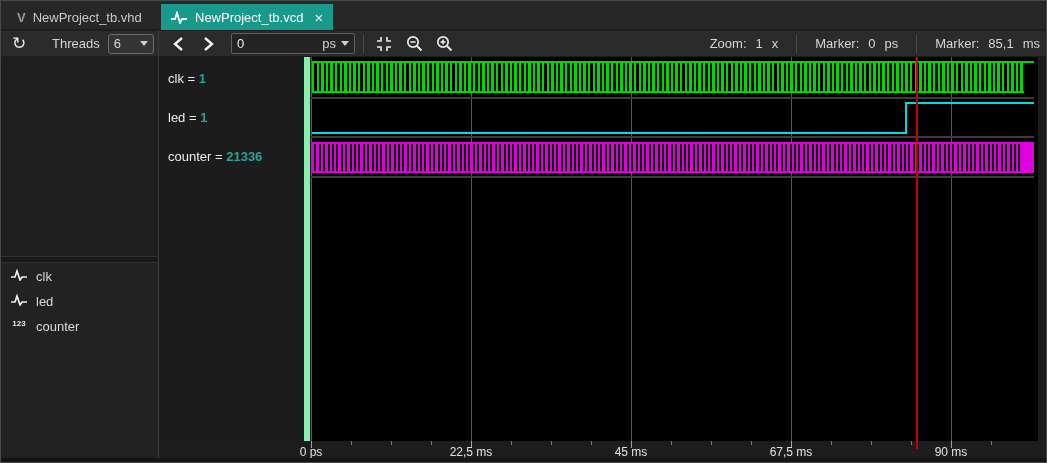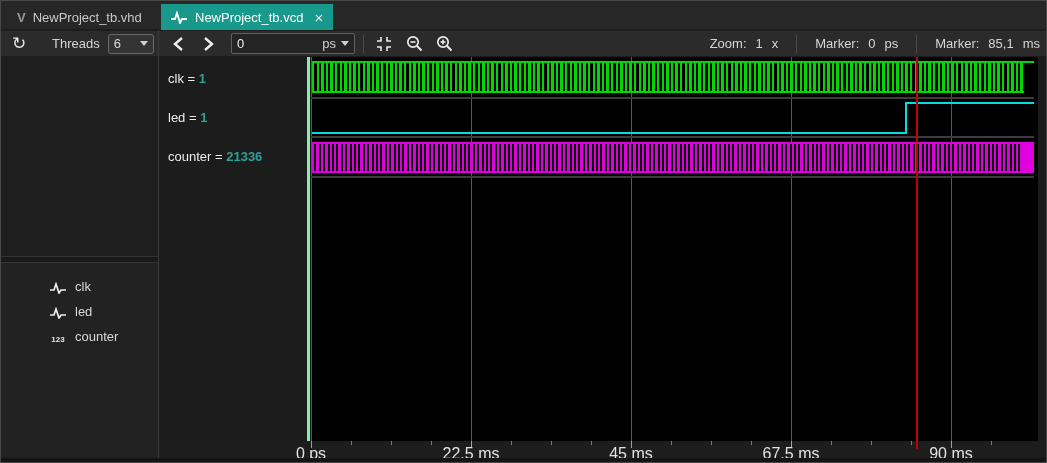--- a/index.html
+++ b/index.html
@@ -33,26 +33,26 @@
   .unit { color:#d0d0d0; margin-right:5px; }
   .tb-sep { width:1px; height:18px; background:#4a4a4a; margin:0 8px; }
   .statusbar { position:absolute; right:8px; display:flex; align-items:center; gap:10px; color:#d5d5d5; }
   .stat { display:flex; align-items:center; gap:9px; }
   
   .tree-panel { position:absolute; left:0; top:56px; width:157px; height:199px; background:#222; }
   .tree-row { position:absolute; display:flex; align-items:center; gap:7px; height:18px; }
   .expander { width:0; height:0; border-bottom:8px solid #cfcfcf; border-left:8px solid transparent; }
   .hdivider { position:absolute; left:0; top:255px; width:157px; height:7px; background:#191919; border-top:1px solid #333; border-bottom:1px solid #333; }
   .signal-panel { position:absolute; left:0; top:262px; width:157px; height:194px; background:#222; padding-top:6px; }
-  .sig-row { display:flex; align-items:flex-end; gap:8px; height:25px; padding-left:9px;margin-left:39px; }
+  .sig-row { display:flex; align-items:flex-start; gap:8px; height:25px; padding-left:9px; }
   .sig-ico { width:18px; display:flex; justify-content:center; color:#eee; }
   .num-ico { font-size:8px; font-weight:bold; color:#e5e5e5; letter-spacing:0; }
   .bottom-strip { position:absolute; left:0; top:457px; width:100%; height:6px; background:#141414; }
   
-  .names-panel { position:absolute; left:158px; top:56px; width:151px; height:384px; background:#1c1c1c; border-right:3px solid #86efac; }
+  .names-panel { position:absolute; left:158px; top:56px; width:151px; height:384px; background:#1c1c1c; border-right:6px solid #86efac; }
   .wname { position:absolute; left:9px; white-space:nowrap; color:#ececec; }
   .wval { font-weight:bold; color:#2aa198; }
   .canvas { position:absolute; left:310px; top:56px; width:727px; height:384px; background:#000; overflow:hidden; }
   .rmargin { position:absolute; left:1037px; top:56px; width:10px; height:384px; background:#1c1c1c; }
   .gridline { position:absolute; top:0; width:1px; height:384px; background:#585858; }
   .lanesep { position:absolute; left:0; width:723px; height:2px; background:#3c3c3c; }
   .clk-body { position:absolute; left:1px; top:4px; width:712px; height:32px;
     background:repeating-linear-gradient(90deg,#00d900 0px,#00d900 2.5px,#000 2.5px,#000 4.6px);
     border-top:2px solid #00d900; border-bottom:2px solid #00d900; }
   .clk-tail { position:absolute; left:713px; top:4px; width:10px; height:2px; background:#00d900; }
@@ -64,21 +64,21 @@
     border-top:2px solid #dd00dd; border-bottom:2px solid #dd00dd; }
   .cnt-block { position:absolute; left:712px; top:85px; width:11px; height:31px; background:#e000e0; }
   .marker { position:absolute; left:605px; top:0; width:2px; height:384px; background:#c40000; z-index:6; }
   
   .axis { position:absolute; left:158px; top:440px; width:889px; height:17px; background:#1d1d1d; }
   .axis-inner { position:absolute; left:152px; top:0; width:737px; height:17px; }
   .minor-ticks { position:absolute; left:0; top:0; width:681px; height:4px;
     background:repeating-linear-gradient(90deg,#7a7a7a 0px,#7a7a7a 1px,transparent 1px,transparent 40px); }
   .major-tick { position:absolute; top:0; width:1px; height:7px; background:#a0a0a0; }
   .red-tick { position:absolute; left:605px; top:0; width:2px; height:8px; background:#c40000; }
-  .axis-label { position:absolute; top:4px; transform:translateX(-50%); font-size:16px; color:#e2e2e2; white-space:nowrap; }
+  .axis-label { position:absolute; top:4px; transform:translateX(-50%); font-size:12px; color:#e2e2e2; white-space:nowrap; }
   svg { display:block; }
 </style>
 </head>
 <body>
 
 <div class="window">
 
   <div class="tabbar">
     <div class="tab tab-vhd">
       <span class="vhdl-letter">V</span>

